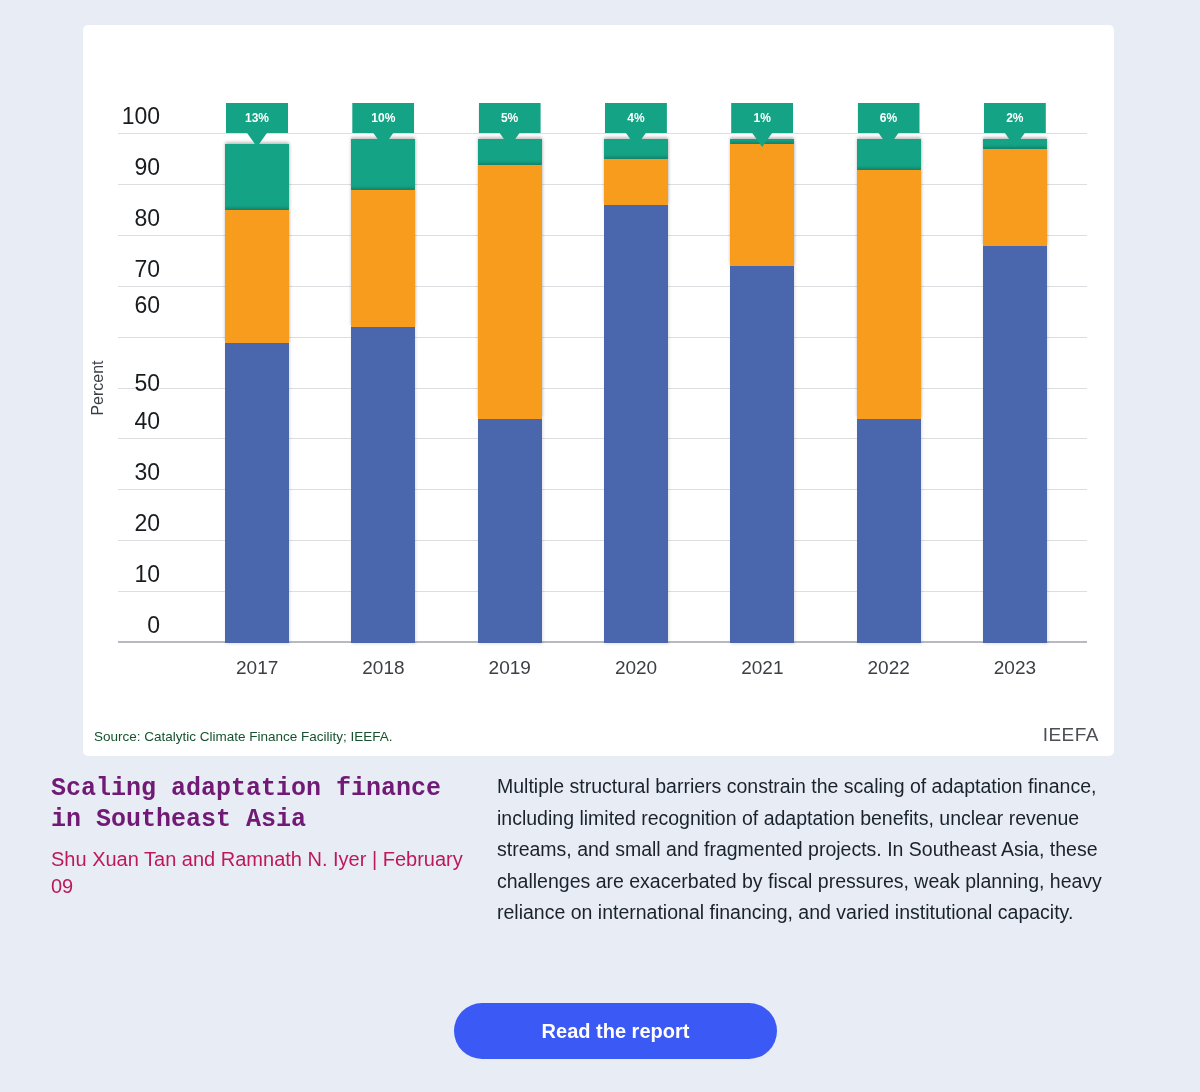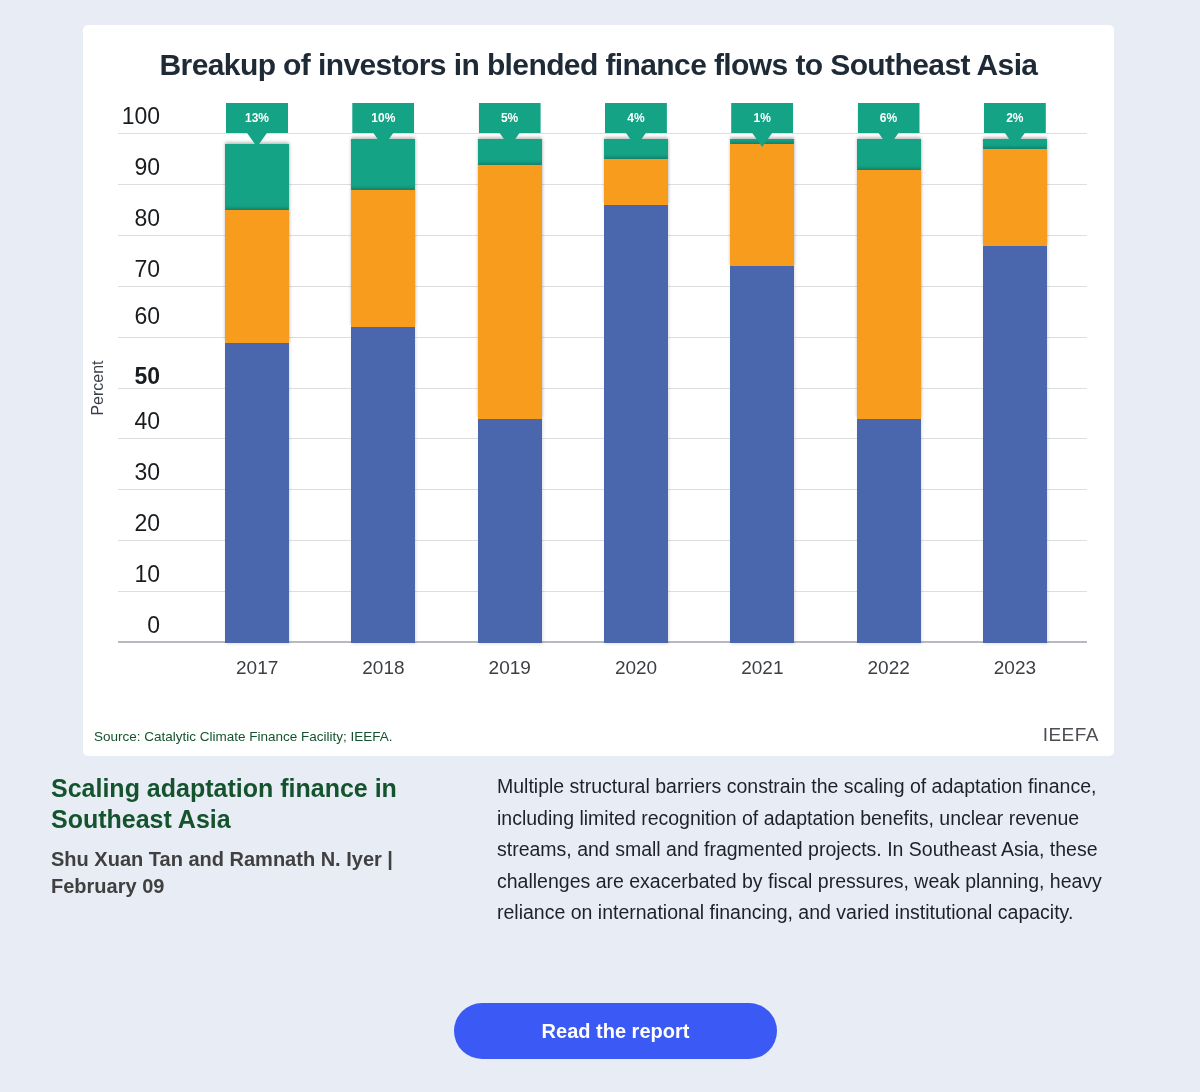--- a/index.html
+++ b/index.html
@@ -70,55 +70,54 @@
     position:absolute; right:15px; top:699px;
     font-size:19px; color:#4b4f54; letter-spacing:0.5px;
   }
   .article-title {
     position:absolute; left:51px; top:773px; width:430px;
     font-size:25px; font-weight:700; line-height:31px;
     color:#3b5af5; cursor:pointer;
   }
   .byline {
     position:absolute; left:51px; top:846px; width:430px;
-    font-size:20px; font-weight:700; line-height:27px; color:#404040;
+    font-size:20px; font-weight:400; line-height:27px; color:#be185d;
   }
   .summary {
     position:absolute; left:497px; top:771px; width:622px;
     font-size:19.5px; line-height:31.5px; color:#1a222c;
   }
   .cta-button {
     position:absolute; left:454px; top:1003px; width:323px; height:56px;
     border:none; border-radius:32px; background:#3b5af5;
     color:#ffffff; font-family:"Liberation Sans", sans-serif;
     font-size:20px; font-weight:700; cursor:pointer;
     display:flex; align-items:center; justify-content:center;
   }
 </style>
 </head>
 <body style="background: rgb(232, 237, 245);">
 
 <div class="card">
-  <div class="chart-title">Breakup of investors in blended finance flows to Southeast Asia</div>
   <div class="ylabel">Percent</div>
   <div class="plot" id="plot">
       <div class="gridline baseline" style="bottom: 0px;"></div>
       <div class="y-tick" style="bottom: 4px;">0</div>
       <div class="gridline" style="bottom: 50.9px;"></div>
       <div class="y-tick" style="bottom: 54.9px;">10</div>
       <div class="gridline" style="bottom: 101.8px;"></div>
       <div class="y-tick" style="bottom: 105.8px;">20</div>
       <div class="gridline" style="bottom: 152.7px;"></div>
       <div class="y-tick" style="bottom: 156.7px;">30</div>
       <div class="gridline" style="bottom: 203.6px;"></div>
       <div class="y-tick" style="bottom: 207.6px;">40</div>
       <div class="gridline" style="bottom: 254.5px;"></div>
-      <div class="y-tick" style="bottom: 253px; font-weight: bold;">50</div>
+      <div class="y-tick" style="bottom: 246px;">50</div>
       <div class="gridline" style="bottom: 305.4px;"></div>
-      <div class="y-tick" style="bottom: 313px;">60</div>
+      <div class="y-tick" style="bottom: 324px;">60</div>
       <div class="gridline" style="bottom: 356.3px;"></div>
       <div class="y-tick" style="bottom: 360.3px;">70</div>
       <div class="gridline" style="bottom: 407.2px;"></div>
       <div class="y-tick" style="bottom: 411.2px;">80</div>
       <div class="gridline" style="bottom: 458.1px;"></div>
       <div class="y-tick" style="bottom: 462.1px;">90</div>
       <div class="gridline" style="bottom: 509px;"></div>
       <div class="y-tick" style="bottom: 513px;">100</div>
       <div class="slot" style="left: 76px; width: 126.3px;">
         <div class="bar">
@@ -181,16 +180,16 @@
           <div class="seg" style="height: 10.18px; background: rgb(21, 163, 133);"></div>
         </div>
         <div class="badge" style="background: rgb(21, 163, 133);">2%</div>
         <div class="x-tick">2023</div>
       </div>
     </div>
   <div class="source-note">Source: Catalytic Climate Finance Facility; IEEFA.</div>
   <div class="watermark">IEEFA</div>
 </div>
 
-<div class="article-title" style="color: #14532d;">Scaling adaptation finance in Southeast Asia</div>
+<div class="article-title" style="color: #701a75; font-family: Liberation Mono, monospace;">Scaling adaptation finance in Southeast Asia</div>
 <div class="byline">Shu Xuan Tan and Ramnath N. Iyer | February 09</div>
 <div class="summary">Multiple structural barriers constrain the scaling of adaptation finance, including limited recognition of adaptation benefits, unclear revenue streams, and small and fragmented projects. In Southeast Asia, these challenges are exacerbated by fiscal pressures, weak planning, heavy reliance on international financing, and varied institutional capacity.</div>
 <button class="cta-button" style="background: rgb(59, 90, 245);">Read the report</button>
 
 </body></html>

